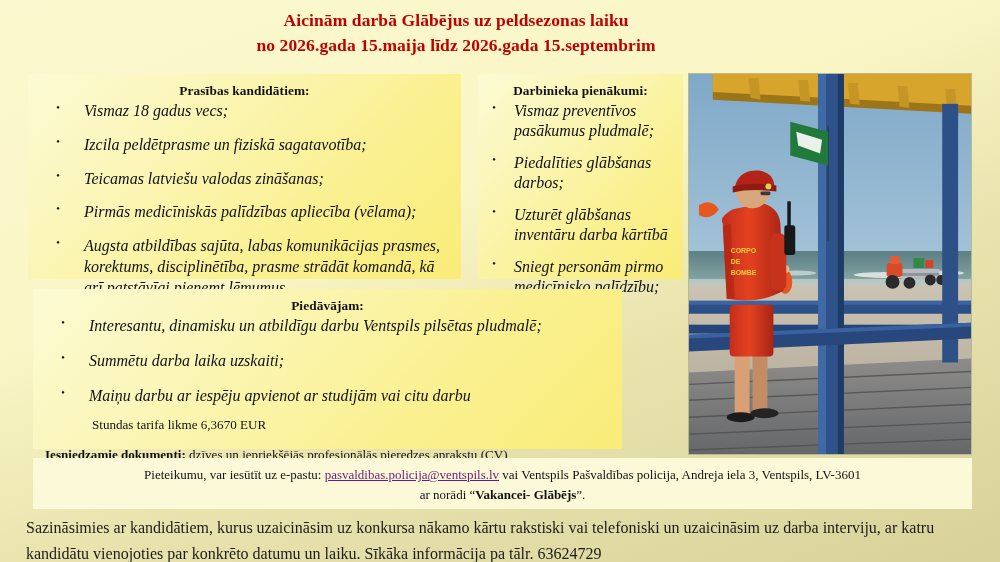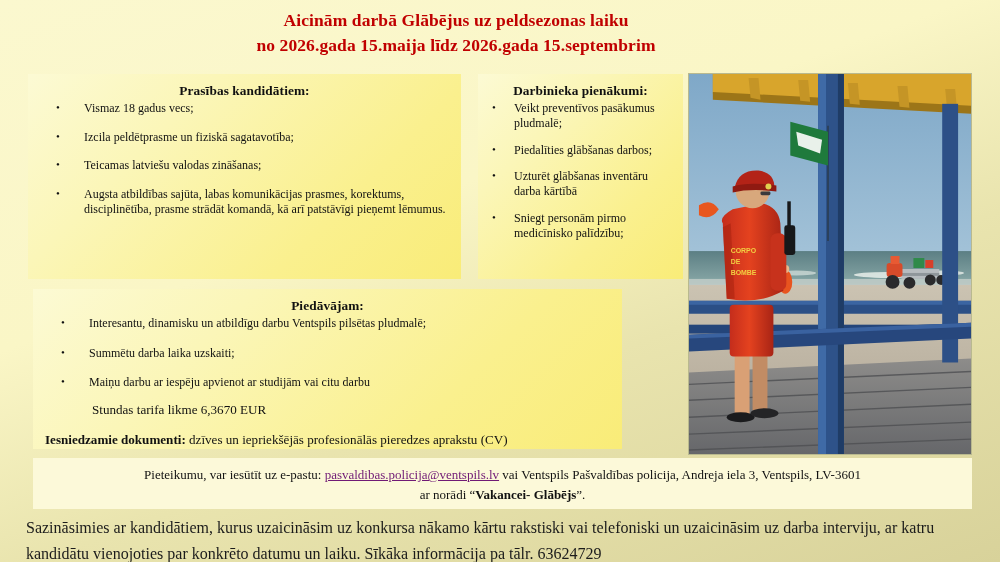--- a/index.html
+++ b/index.html
@@ -74,25 +74,26 @@
     letter-spacing: 0.1px;
   }
 
   ul.bullets {
     list-style: none;
     margin: 0;
     padding: 0 10px 0 0;
   }
   ul.bullets > li {
     position: relative;
-    font-size: 12px;
+    font-size: 16px;
     line-height: 1.30;
     color: #111;
     margin: 0 0 11px 0;
     padding-left: 56px;
+    font-style: italic;
   }
   ul.bullets > li::before {
     content: "\2022";
     position: absolute;
     left: 28px;
     top: -1px;
     font-size: 11px;
     color: #111;
   }
   #box-requirements ul.bullets > li { margin-bottom: 13px; }
@@ -175,28 +176,29 @@
     <span class="title-line">Aicinām darbā Glābējus uz peldsezonas laiku</span>
     <span class="title-line">no 2026.gada 15.maija līdz 2026.gada 15.septembrim</span>
   </div>
 
   <div class="ybox" id="box-requirements">
     <div class="box-heading">Prasības kandidātiem:</div>
     <ul class="bullets">
       <li>Vismaz 18 gadus vecs;</li>
       <li>Izcila peldētprasme un fiziskā sagatavotība;</li>
       <li>Teicamas latviešu valodas zināšanas;</li>
+      <li>Pirmās medicīniskās palīdzības apliecība (vēlama);</li>
       <li>Augsta atbildības sajūta, labas komunikācijas prasmes, korektums, disciplinētība, prasme strādāt komandā, kā arī patstāvīgi pieņemt lēmumus.</li>
     </ul>
   </div>
 
   <div class="ybox" id="box-duties">
     <div class="box-heading">Darbinieka pienākumi:</div>
     <ul class="bullets">
-      <li>Veikt preventīvos pasākumus pludmalē;</li>
+      <li>Vismaz preventīvos pasākumus pludmalē;</li>
       <li>Piedalīties glābšanas darbos;</li>
       <li>Uzturēt glābšanas inventāru darba kārtībā</li>
       <li>Sniegt personām pirmo medicīnisko palīdzību;</li>
     </ul>
   </div>
 
   <div class="ybox" id="box-offer">
     <div class="box-heading">Piedāvājam:</div>
     <ul class="bullets">
       <li>Interesantu, dinamisku un atbildīgu darbu Ventspils pilsētas pludmalē;</li>

